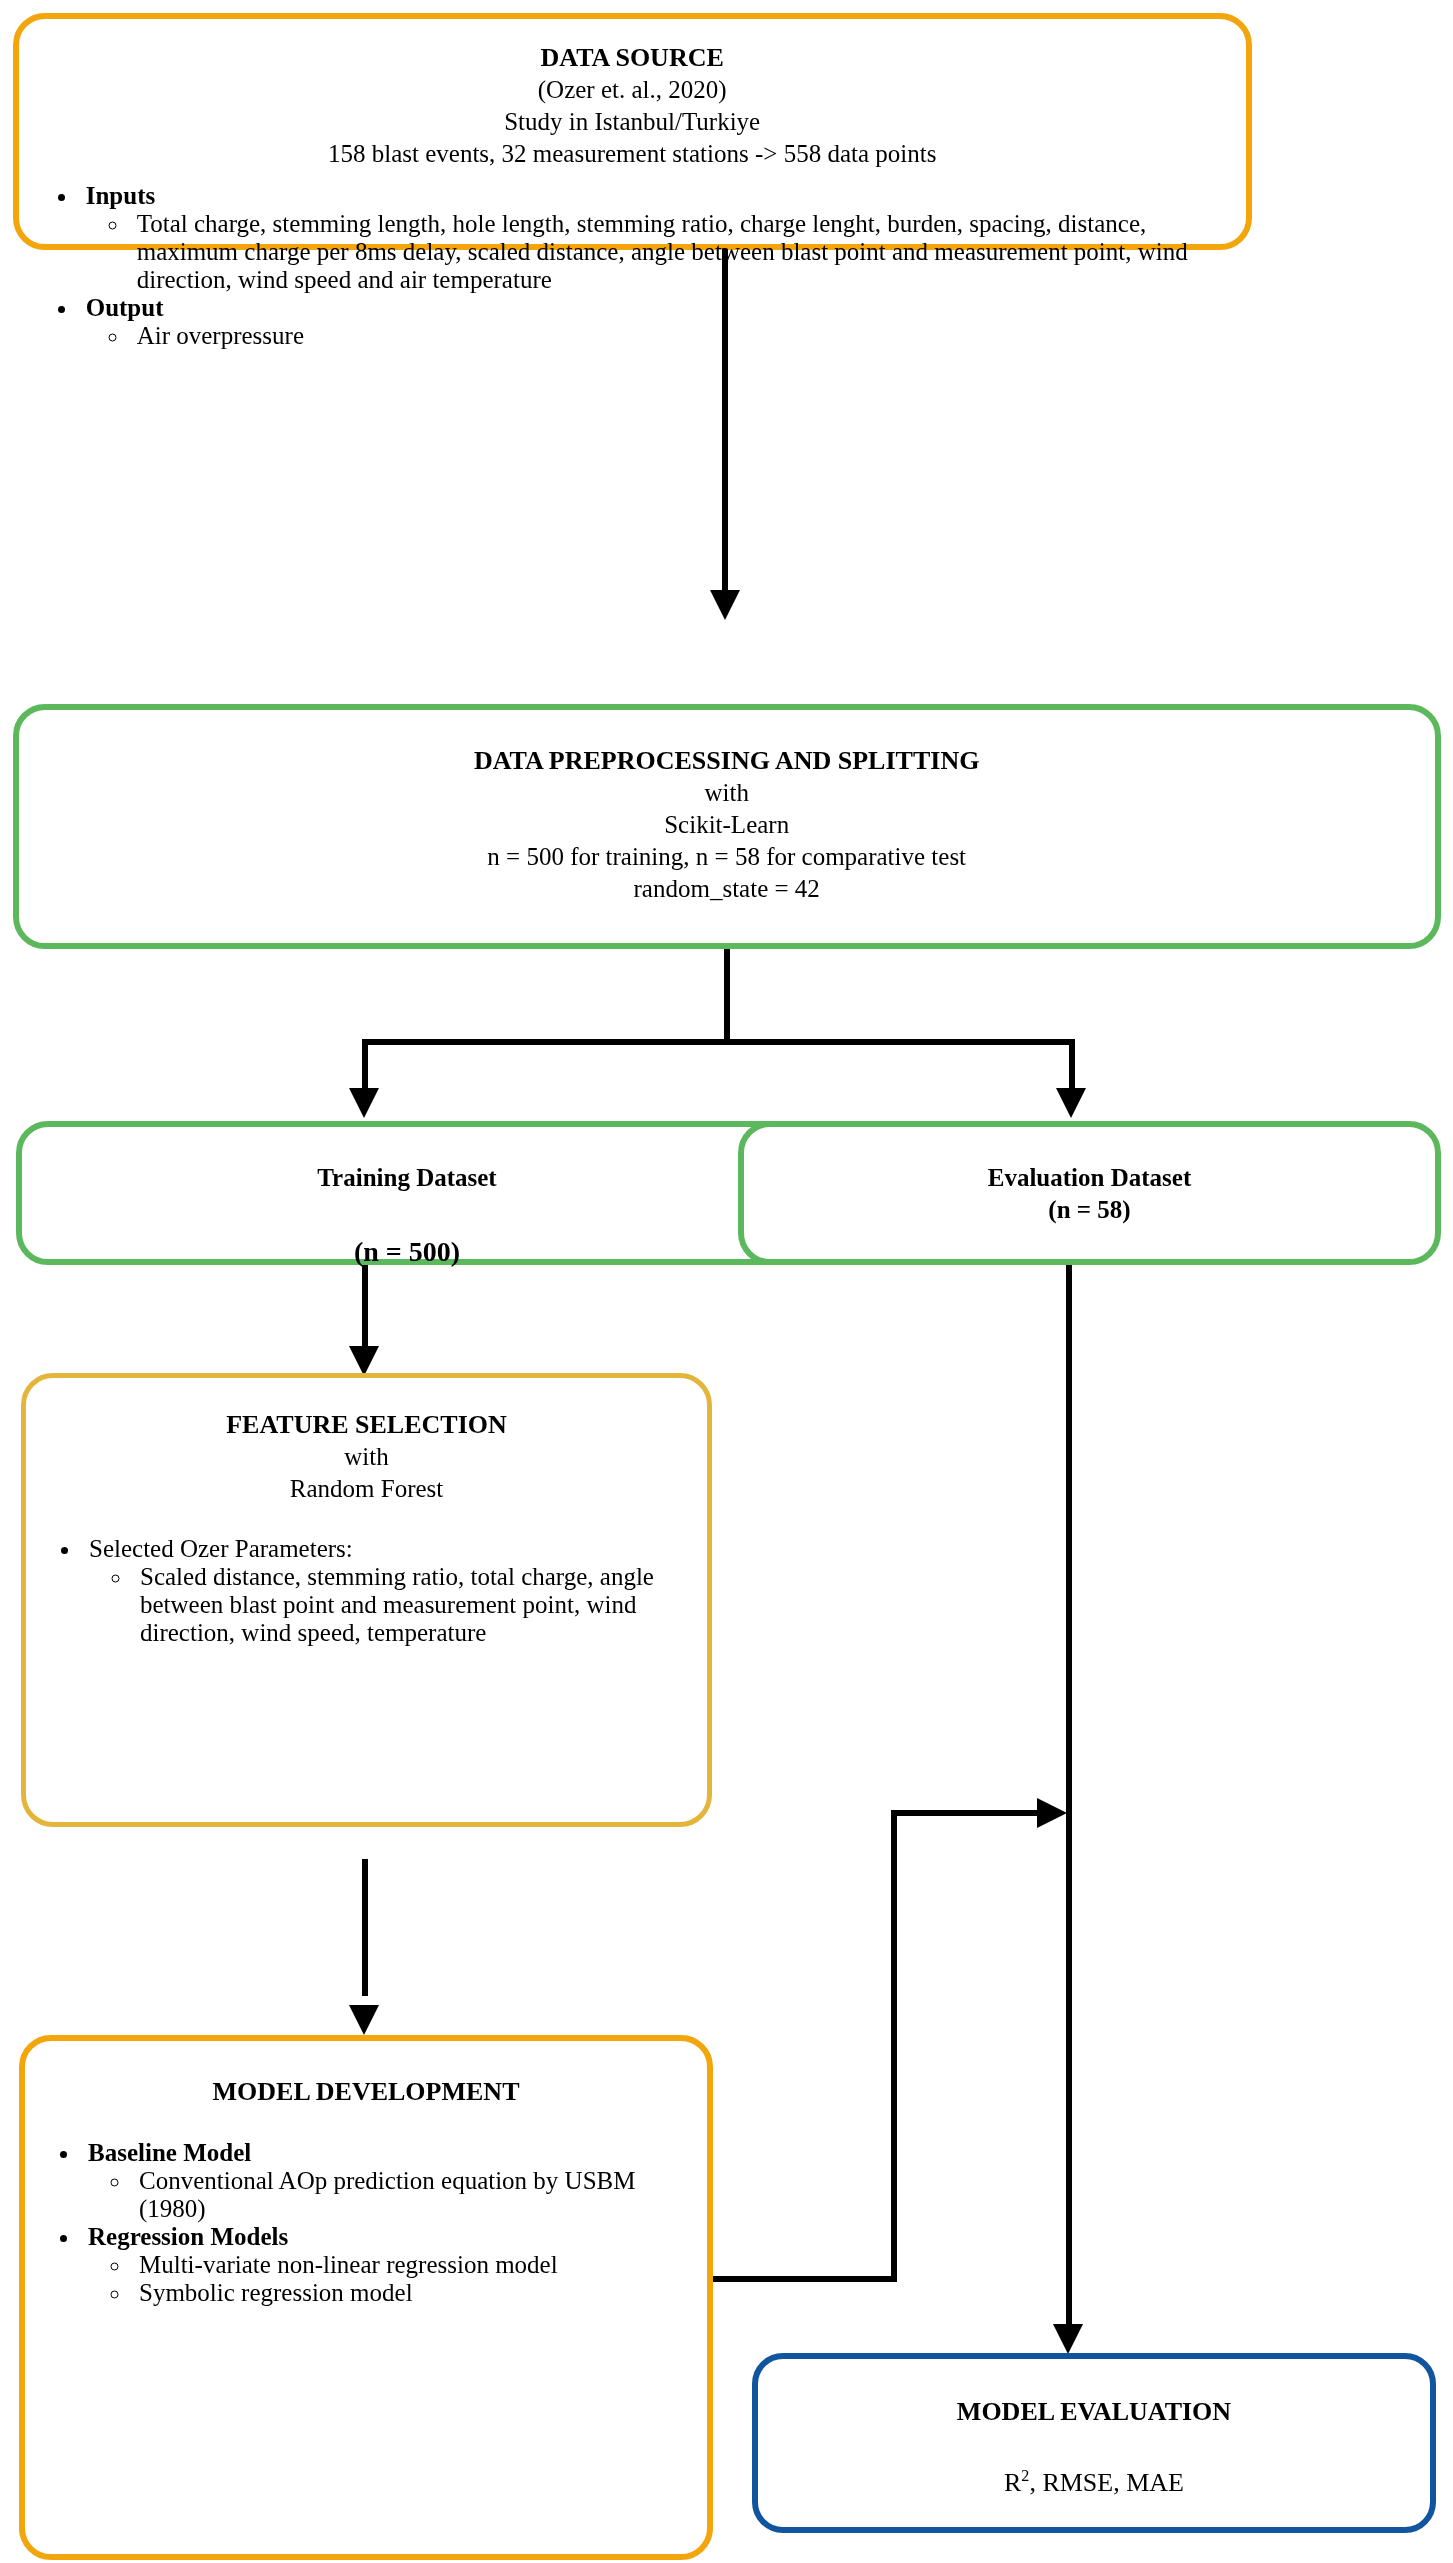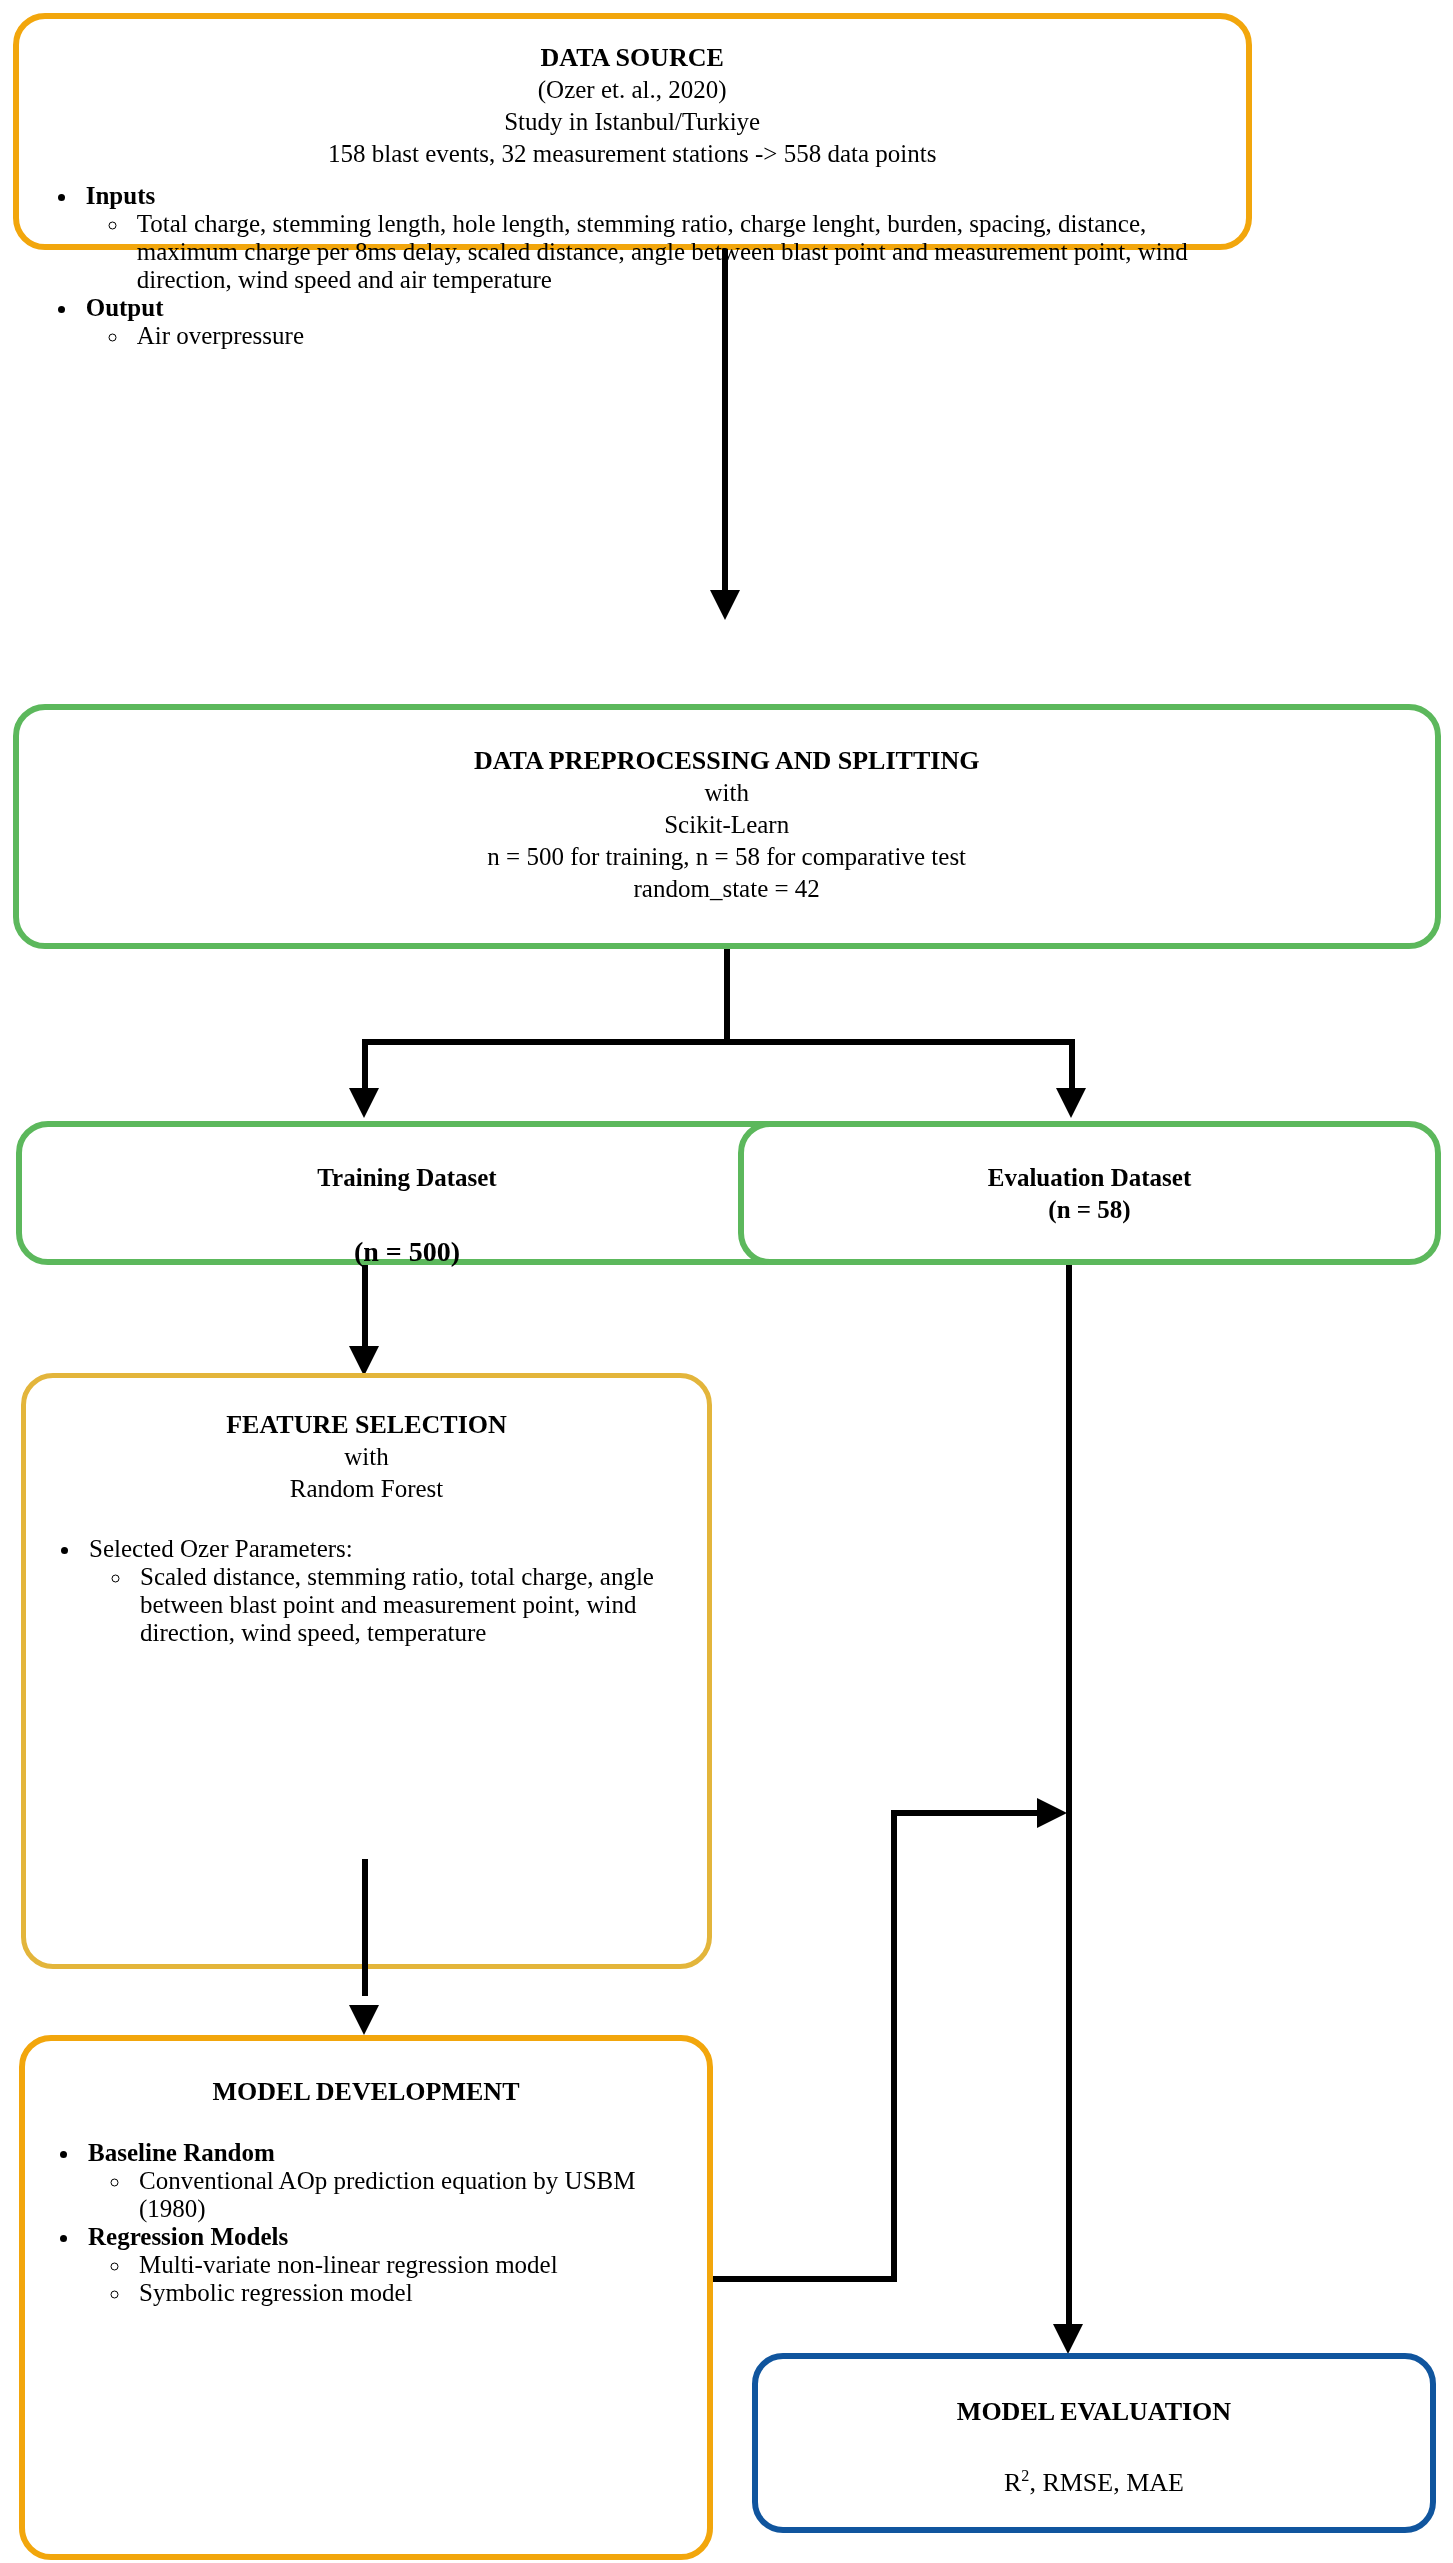--- a/index.html
+++ b/index.html
@@ -144,21 +144,21 @@
     <div class="node-title" style="font-size:25px; margin-top:35px;">Evaluation Dataset</div>
     <div class="node-title" style="font-size:25px;">(n = 58)</div>
   </div>
 
   <div class="vline" style="left:362px; top:1265px; width:5.6px; height:92px;"></div>
   <div class="arrow-down" style="left:349px; top:1346px;"></div>
 
   <div class="vline" style="left:1066px; top:1265px; width:5.6px; height:1073px;"></div>
   <div class="arrow-down" style="left:1053px; top:2324px;"></div>
 
-  <div class="node orange-soft" style="left:21px; top:1373px; width:691px; height:596px; padding:0 17px;">
+  <div class="node orange-soft" style="left:21px; top:1373px; width:691px; height:454px; padding:0 17px;">
     <div class="node-title" style="font-size:26px; margin-top:30px;">FEATURE SELECTION</div>
     <div class="node-sub" style="font-size:25px;">with</div>
     <div class="node-sub" style="font-size:25px;">Random Forest</div>
 
     <ul class="lvl1" style="font-size:25px; margin-top:30px;">
       <li>
         <span>Selected Ozer Parameters:</span>
         <ul class="lvl2">
           <li>
             <span>Scaled distance, stemming ratio, total charge, angle between blast point and measurement point, wind direction, wind speed, temperature</span>
@@ -169,21 +169,21 @@
   </div>
 
   <div class="vline" style="left:362px; top:1859px; width:5.6px; height:137px;"></div>
   <div class="arrow-down" style="left:349px; top:2005px;"></div>
 
   <div class="node orange" style="left:19px; top:2035px; width:694px; height:525px; padding:0 17px;">
     <div class="node-title" style="font-size:26px; margin-top:34px;">MODEL DEVELOPMENT</div>
 
     <ul class="lvl1" style="font-size:25px; margin-top:31px;">
       <li class="tight">
-        <span class="bold">Baseline Random</span>
+        <span class="bold">Baseline Model</span>
         <ul class="lvl2">
           <li>
             <span>Conventional AOp prediction equation by USBM (1980)</span>
           </li>
         </ul>
       </li>
       <li class="tight">
         <span class="bold">Regression Models</span>
         <ul class="lvl2">
           <li>

